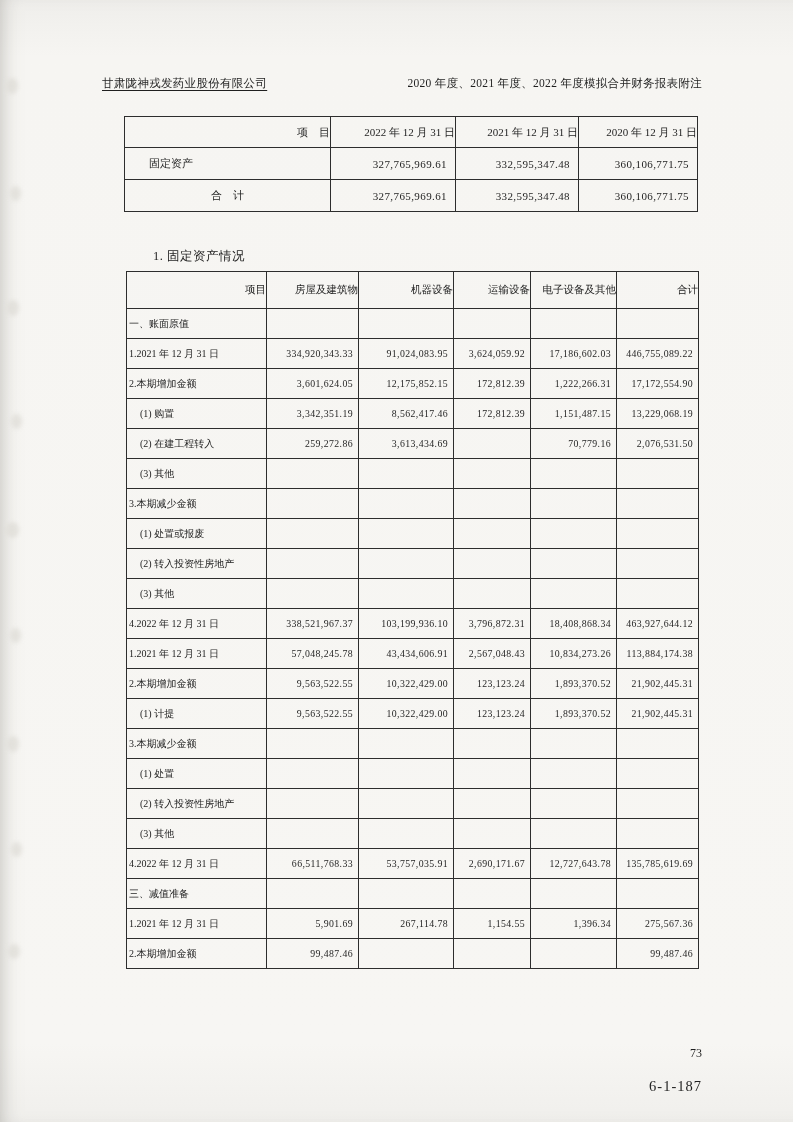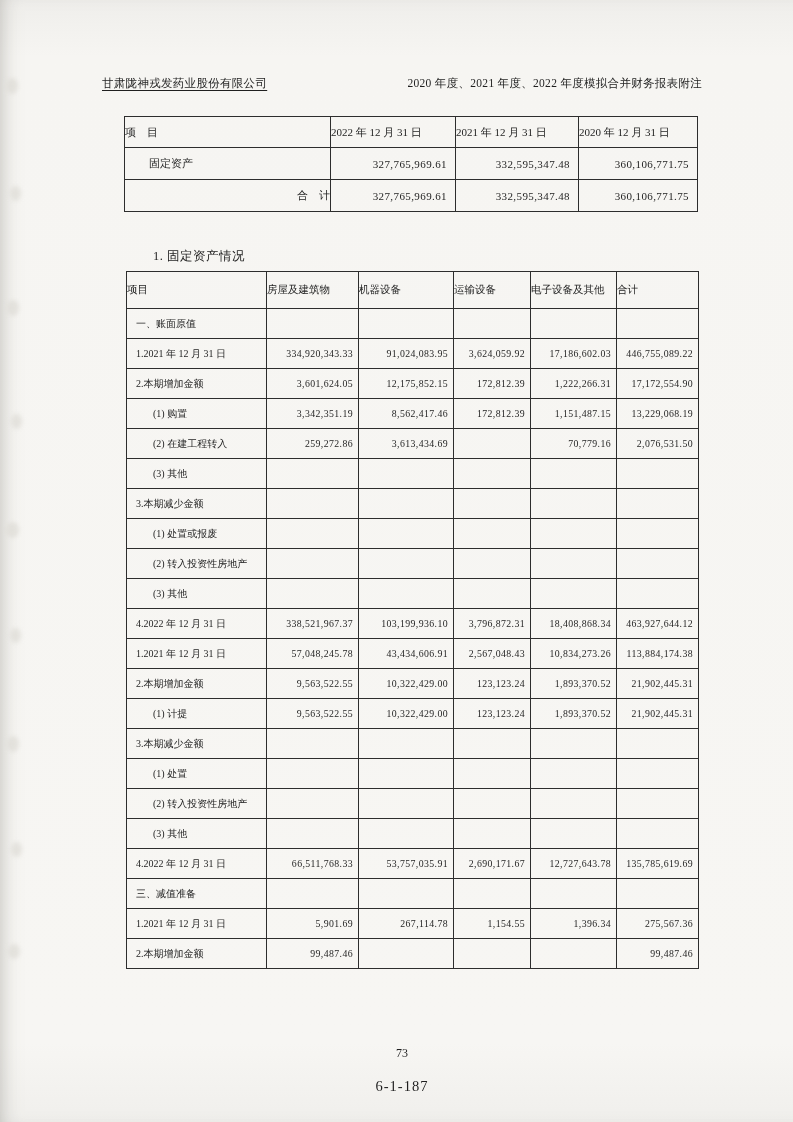--- a/index.html
+++ b/index.html
@@ -24,38 +24,38 @@
     opacity: .65;
   }
   .header {
     position: absolute; top: 76px; left: 102px; width: 600px;
     display: flex; justify-content: space-between; align-items: flex-end;
     font-size: 11.5px; letter-spacing: .3px;
   }
   .company { text-decoration: underline; text-underline-offset: 3px; }
   table { border-collapse: collapse; table-layout: fixed; background: transparent; }
   th, td { border: 1px solid #2d2d2d; overflow: hidden; white-space: nowrap; }
-  th { font-weight: normal; text-align: left; }
+  th { font-weight: normal; text-align: right; }
   .summary { position: absolute; top: 116px; left: 124px; width: 573px; }
   .summary th { height: 31px; font-size: 11px; }
   .summary td { height: 32px; font-size: 11px; }
   .c-label { text-align: left; padding-left: 24px; }
-  .c-label.center { text-align: right; padding-left: 0; }
+  .c-label.center { text-align: center; padding-left: 0; }
   .c-num { text-align: right; padding-right: 8px; letter-spacing: .4px; font-size: 10.5px; }
   .section-heading {
     position: absolute; top: 248px; left: 153px;
     font-size: 12.5px; letter-spacing: .5px;
   }
   .detail { position: absolute; top: 271px; left: 126px; width: 572px; }
   .detail th { height: 37px; font-size: 10.5px; }
   .detail td { height: 30px; font-size: 10px; }
-  .detail .c-label { padding-left: 9px; }
-  .detail .c-label.indent { padding-left: 26px; }
+  .detail .c-label { padding-left: 2px; }
+  .detail .c-label.indent { padding-left: 13px; }
   .detail .c-num { padding-right: 5px; font-size: 9.8px; }
-  .footer { position: absolute; left: 102px; width: 600px; top: 1046px; text-align: center; }
+  .footer { position: absolute; left: 102px; width: 600px; top: 1046px; text-align: right; }
   .page-number { font-size: 12px; }
   .doc-number { font-size: 14.5px; margin-top: 17px; letter-spacing: 1px; }
 </style>
 </head>
 <body>
 
 <div class="page">
 
   <div class="artifact" style="left:6px; top:78px; width:12px; height:16px;"></div>
   <div class="artifact" style="left:10px; top:186px; width:11px; height:15px;"></div>

